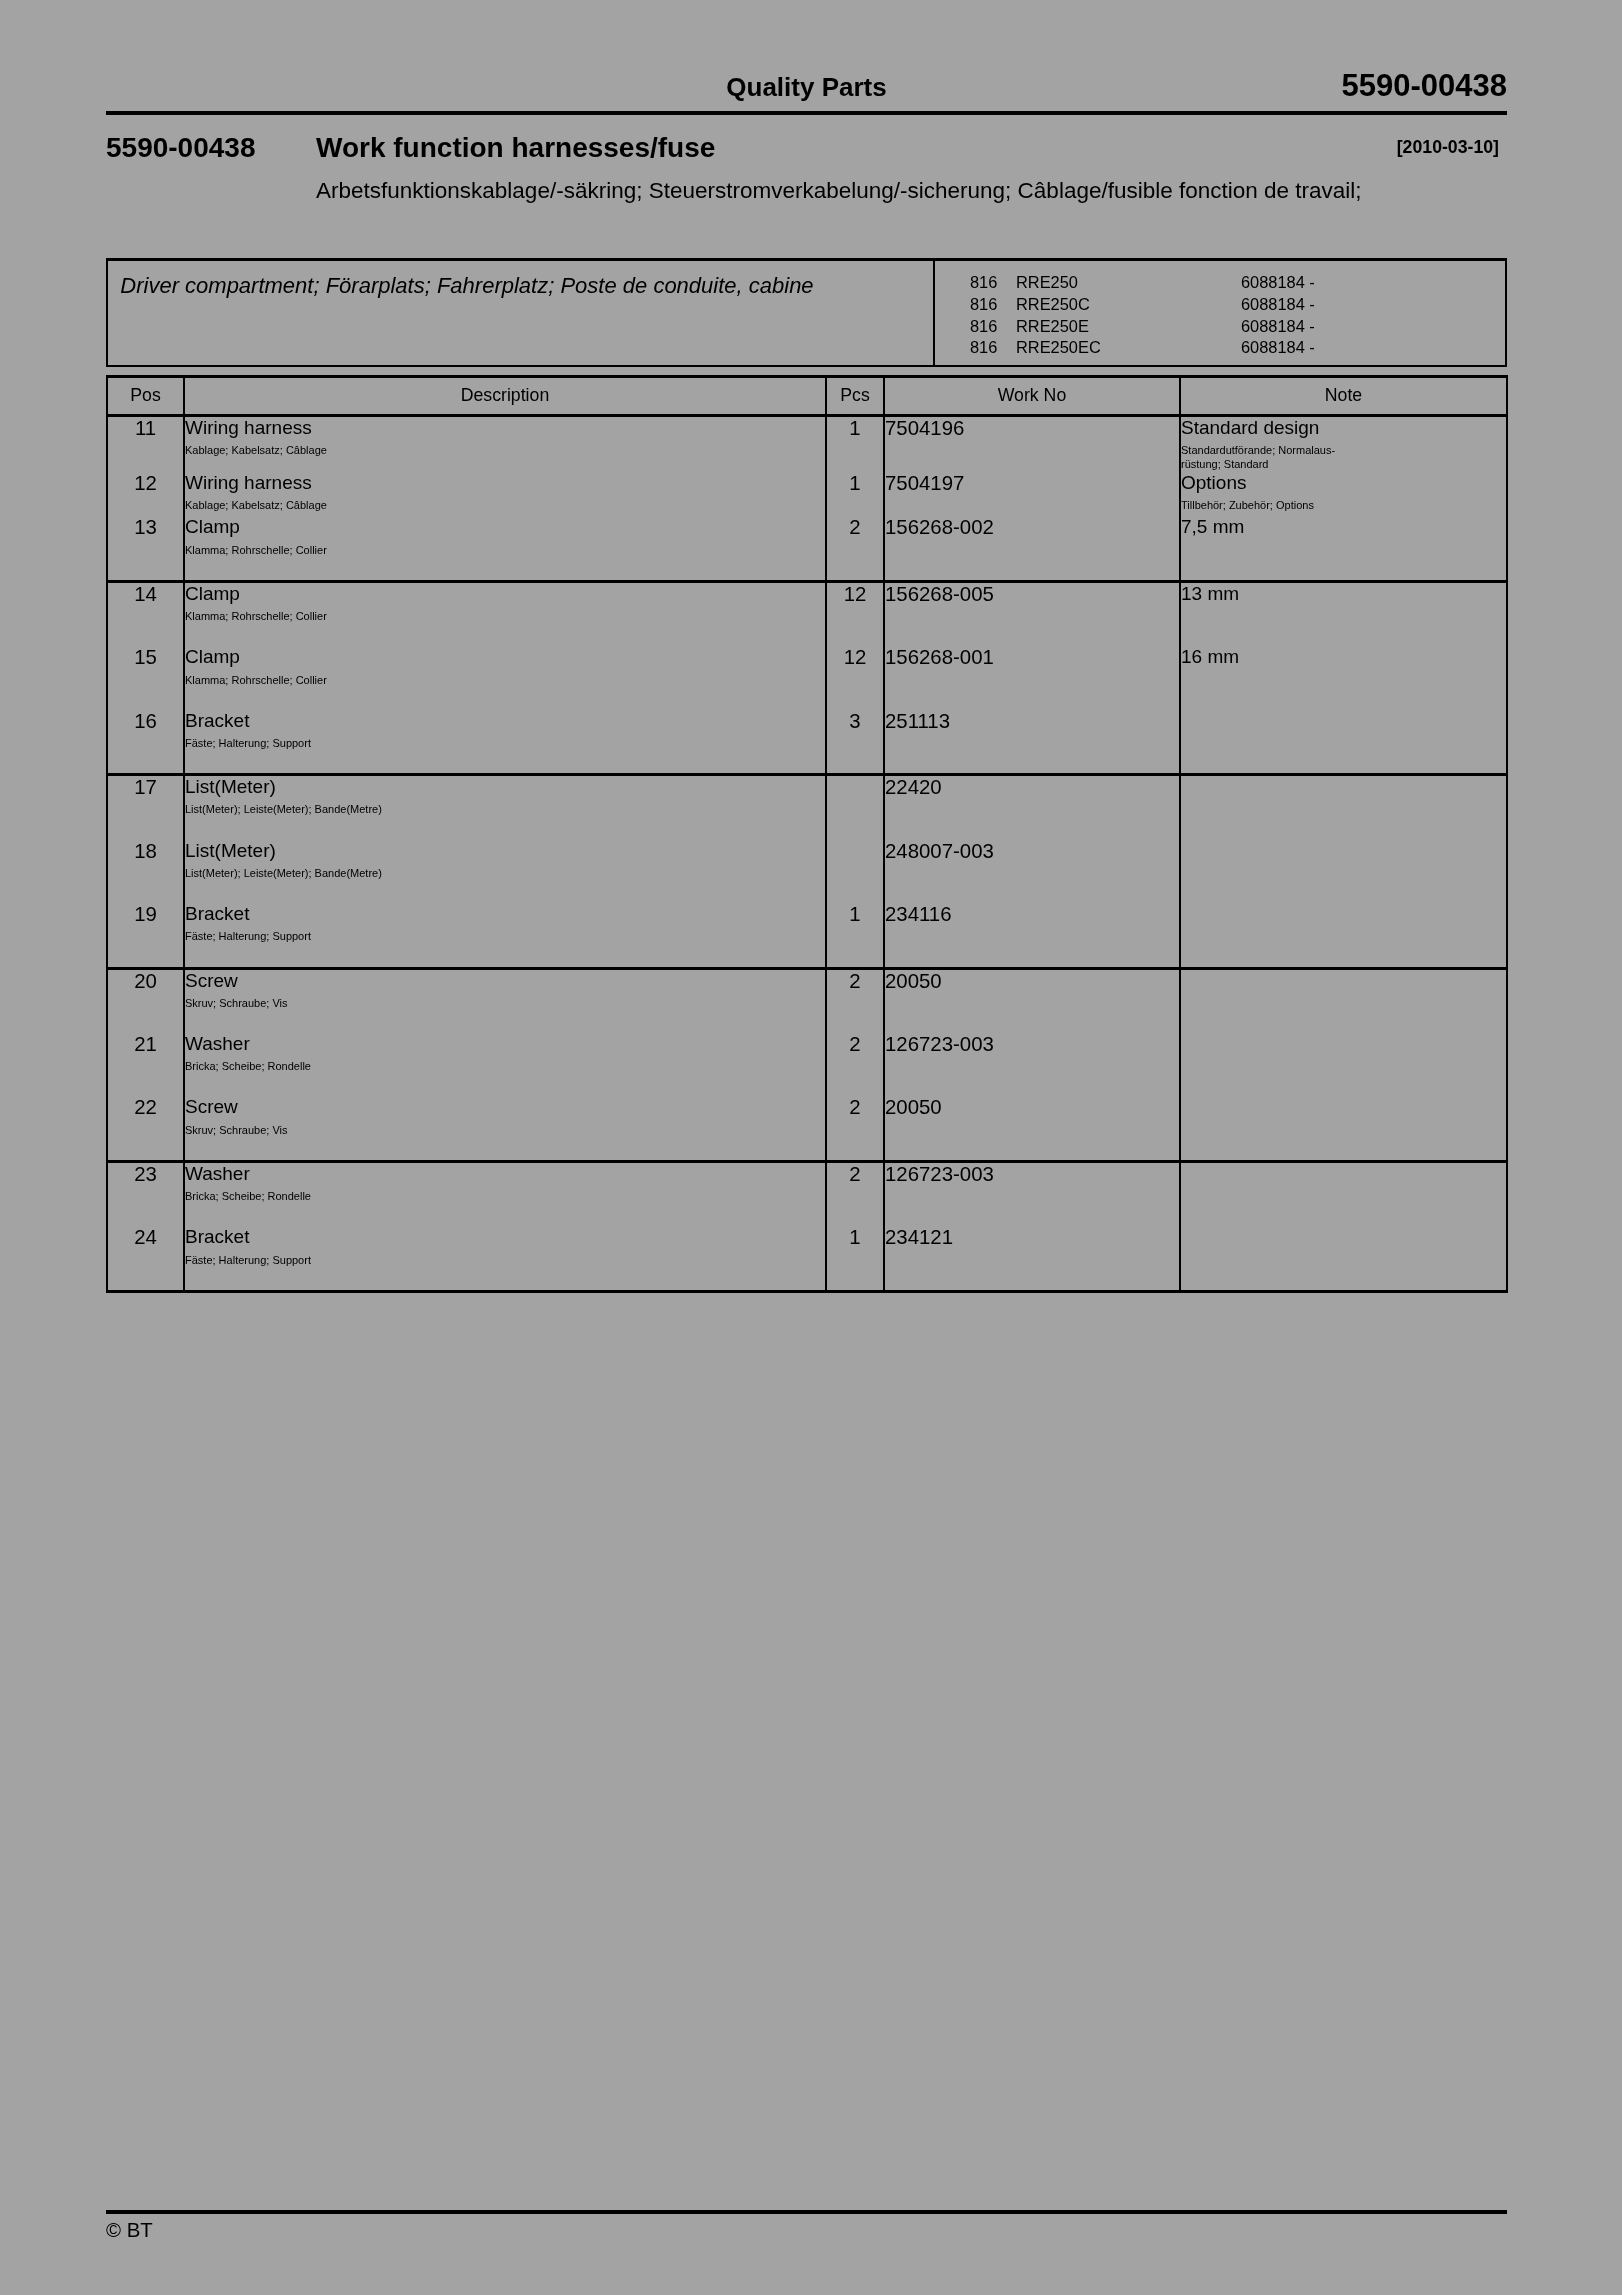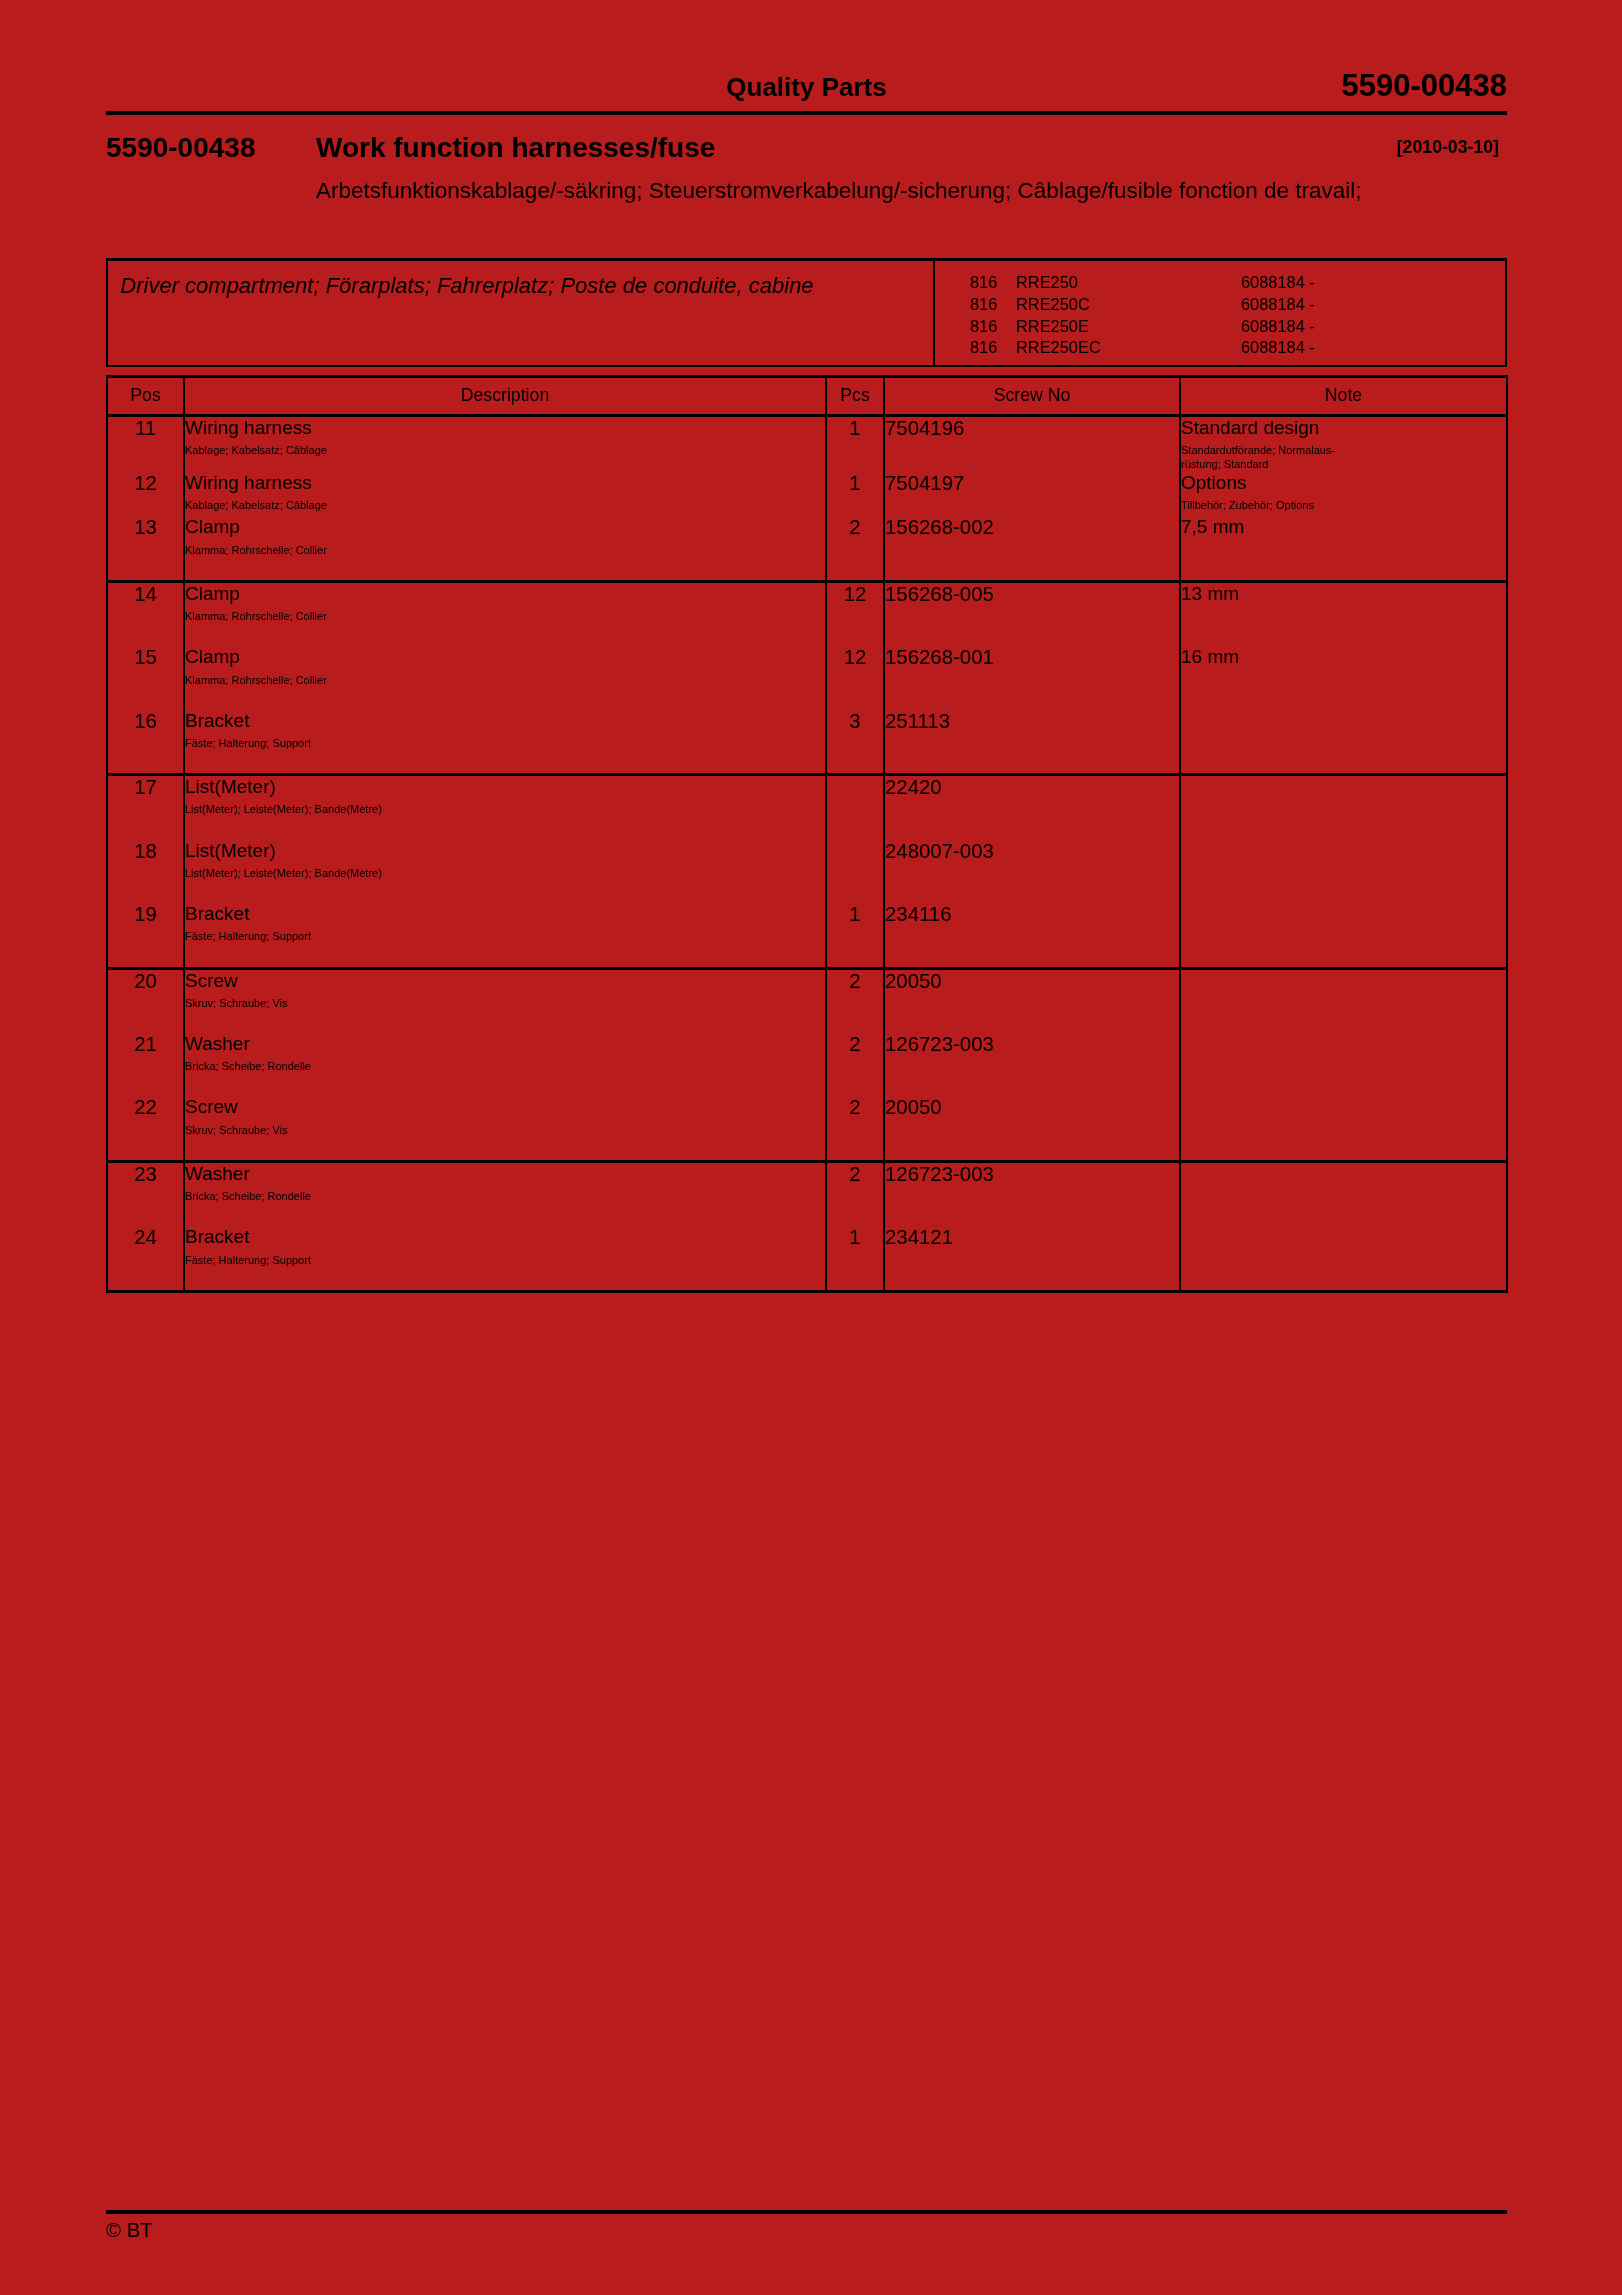--- a/index.html
+++ b/index.html
@@ -8,21 +8,21 @@
     background: #ffffff;
   }
   body {
     font-family: "Liberation Sans", sans-serif;
     color: #000000;
   }
   #page {
     position: relative;
     width: 1622px;
     height: 2295px;
-    background: #b91c1c;
+    background: #a3a3a3;
     box-sizing: border-box;
     padding: 16px;
     overflow: hidden;
   }
 
   
   .page-head {
     position: absolute;
     left: 106px;
     top: 65px;
@@ -266,21 +266,21 @@
         <col class="c-desc">
         <col class="c-pcs">
         <col class="c-part">
         <col class="c-note">
     </colgroup>
     <thead>
       <tr>
         <th>Pos</th>
         <th>Description</th>
         <th>Pcs</th>
-        <th>Screw No</th>
+        <th>Work No</th>
         <th>Note</th>
       </tr>
     </thead>
     <tbody id="parts-body">
         <tr class="group-start">
           <td class="pos-cell">11</td>
           <td class="desc-cell">
             <div class="primary">Wiring harness</div>
             <div class="secondary">Kablage; Kabelsatz; Câblage</div>
             <div class="spacer-sm"></div>

